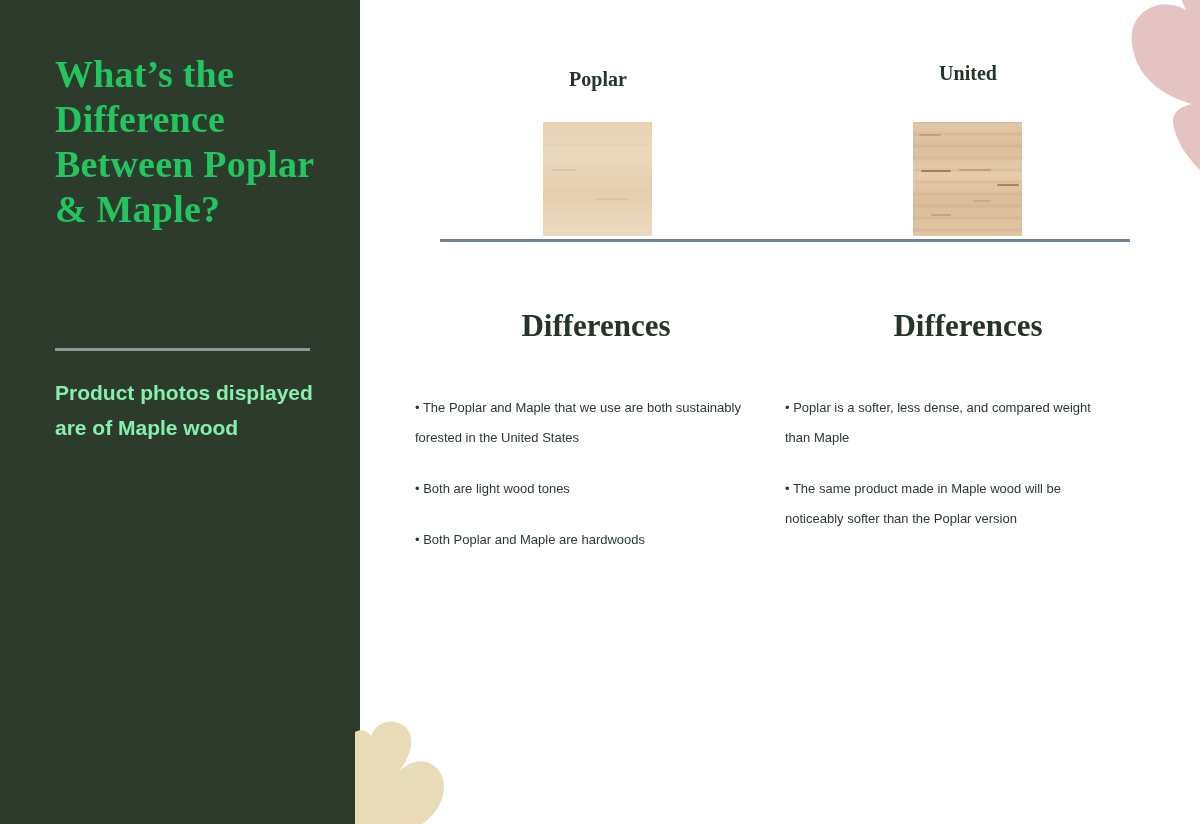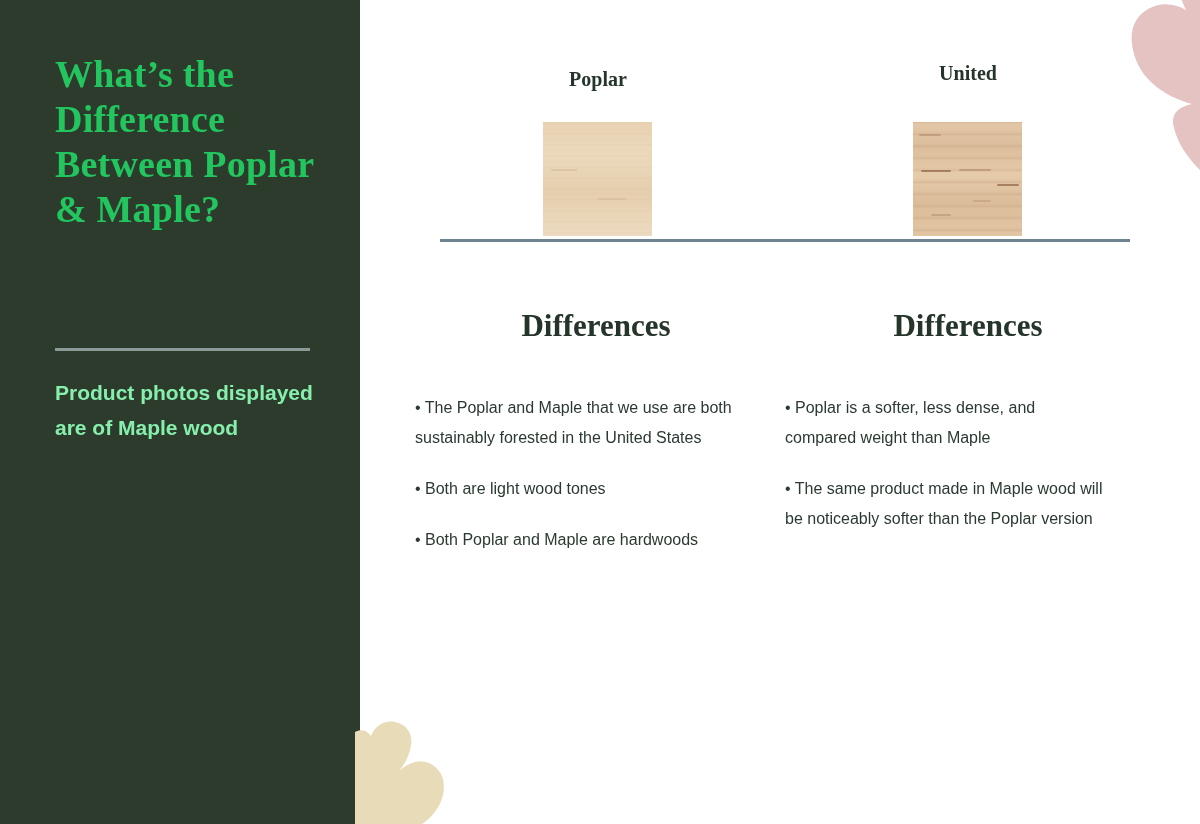--- a/index.html
+++ b/index.html
@@ -160,21 +160,21 @@
     color: #25352a;
     text-align: center;
     white-space: nowrap;
   }
   #column-heading-similarities { left: 496px; top: 308px; width: 200px; }
   #column-heading-differences  { left: 868px; top: 308px; width: 200px; text-align: center; }
 
   .bullet-list {
     position: absolute;
     font-family: "Liberation Sans", sans-serif;
-    font-size: 16px;
+    font-size: 13px;
     line-height: 30px;
     color: #2b3a30;
   }
   #bullets-similarities { left: 415px; top: 393px; width: 330px; }
   #bullets-differences  { left: 785px; top: 393px; width: 320px; }
 
   .bullet-item { margin-bottom: 21px; }
   .bullet-item:last-child { margin-bottom: 0; }
 </style>
 </head>

